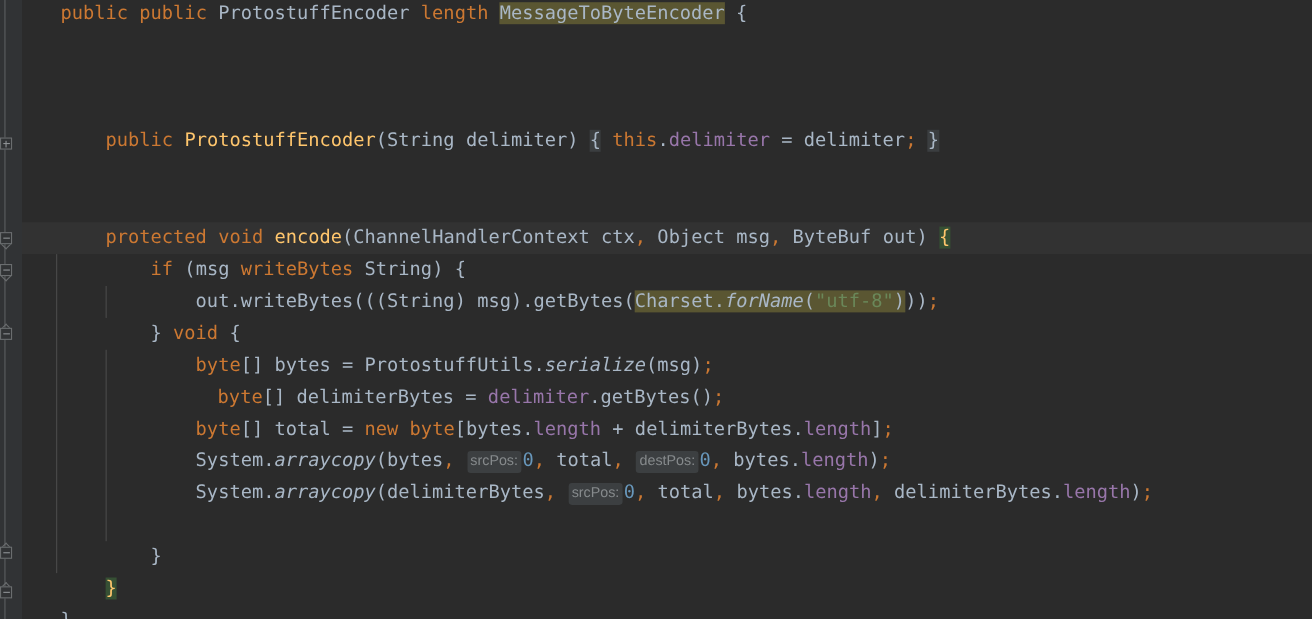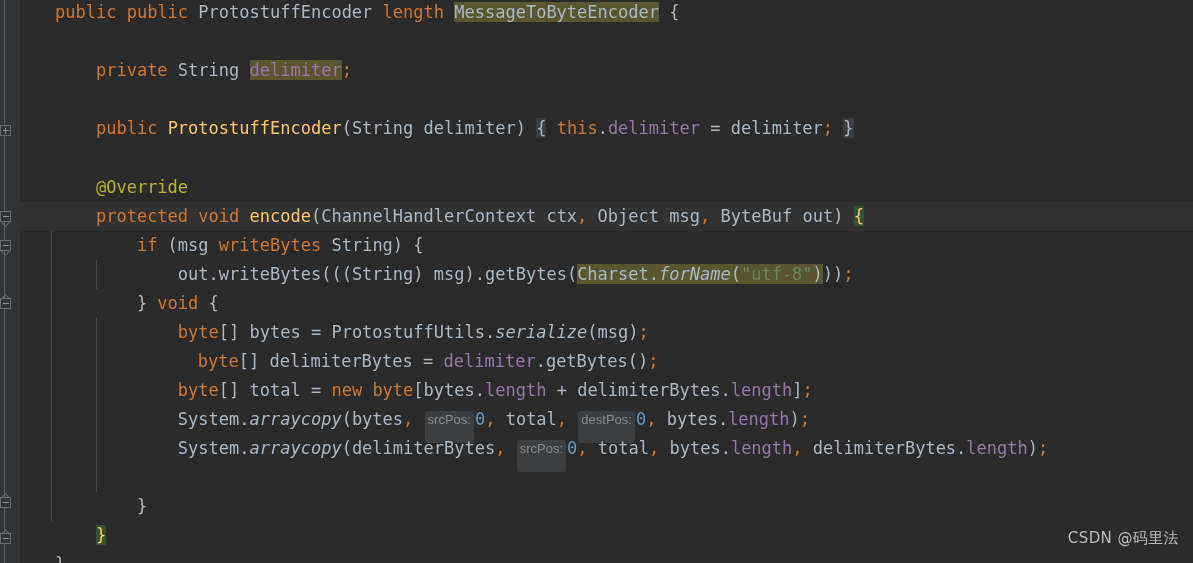--- a/index.html
+++ b/index.html
@@ -136,21 +136,21 @@
     background: #365034;
   }
 
   
   .hint {
     font-family: "Liberation Sans", "DejaVu Sans", sans-serif;
     font-size: 13px;
     color: #868a8c;
     background: #3c3f41;
     border-radius: 3px;
-    padding: 1px 3px 16px 3px;
+    padding: 1px 3px 4px 3px;
     margin: 0 1px;
     position: relative;
     top: -1px;
   }
 
   
   .watermark {
     position: absolute;
     right: 14px;
     bottom: 10px;
@@ -204,25 +204,23 @@
     <div class="fold" style="top:533px;">
       <div class="bar"></div>
     </div>
     <div class="fold-up" style="top:526px;"></div>
   </div>
 
   <div class="code">
 
     <div class="line" style="top:-2px;"><span class="txt"><span class="kw">public</span><span class="op"> </span><span class="kw">public</span><span class="op"> </span><span class="ty">ProtostuffEncoder</span><span class="op"> </span><span class="kw">length</span><span class="op"> </span><span class="ty hl-ident">MessageToByteEncoder</span><span class="op"> {</span></span></div>
 
-    <div class="line" style="top:56px;"><span class="txt"><span class="op">    </span><span class="kw">private</span><span class="op"> </span><span class="ty">String</span><span class="op"> </span><span class="fld hl-ident">delimiter</span><span class="semi">;</span></span></div>
 
     <div class="line" style="top:114px;"><span class="txt"><span class="op">    </span><span class="kw">public</span><span class="op"> </span><span class="mth">ProtostuffEncoder</span><span class="op">(</span><span class="ty">String</span><span class="op"> </span><span class="id">delimiter</span><span class="op">)</span><span class="op"> </span><span class="op hl-brace">{</span><span class="op"> </span><span class="kw">this</span><span class="op">.</span><span class="fld">delimiter</span><span class="op"> = </span><span class="id">delimiter</span><span class="semi">;</span><span class="op"> </span><span class="op hl-brace">}</span></span></div>
 
-    <div class="line" style="top:173px;"><span class="txt"><span class="op">    </span><span class="ann">@Override</span></span></div>
 
     <div class="line" style="top:202px;"><span class="txt"><span class="op">    </span><span class="kw">protected</span><span class="op"> </span><span class="kw">void</span><span class="op"> </span><span class="mth">encode</span><span class="op">(</span><span class="ty">ChannelHandlerContext</span><span class="op"> </span><span class="id">ctx</span><span class="semi">,</span><span class="op"> </span><span class="ty">Object</span><span class="op"> </span><span class="id">msg</span><span class="semi">,</span><span class="op"> </span><span class="ty">ByteBuf</span><span class="op"> </span><span class="id">out</span><span class="op">)</span><span class="op"> </span><span class="brace-match">{</span></span></div>
 
     <div class="line" style="top:231px;"><span class="txt"><span class="op">        </span><span class="kw">if</span><span class="op"> (</span><span class="id">msg</span><span class="op"> </span><span class="kw">writeBytes</span><span class="op"> </span><span class="ty">String</span><span class="op">) {</span></span></div>
 
     <div class="line" style="top:260px;"><span class="txt"><span class="op">            </span><span class="id">out</span><span class="op">.</span><span class="id">writeBytes</span><span class="op">(((</span><span class="ty">String</span><span class="op">) </span><span class="id">msg</span><span class="op">).</span><span class="id">getBytes</span><span class="op">(</span><span class="hl-ident"><span class="ty">Charset</span><span class="op">.</span><span class="stat">forName</span><span class="op">(</span><span class="str">"utf-8"</span><span class="op">)</span></span><span class="op">))</span><span class="semi">;</span></span></div>
 
     <div class="line" style="top:289px;"><span class="txt"><span class="op">        } </span><span class="kw">void</span><span class="op"> {</span></span></div>
 
     <div class="line" style="top:318px;"><span class="txt"><span class="op">            </span><span class="kw">byte</span><span class="op">[] </span><span class="id">bytes</span><span class="op"> = </span><span class="ty">ProtostuffUtils</span><span class="op">.</span><span class="stat">serialize</span><span class="op">(</span><span class="id">msg</span><span class="op">)</span><span class="semi">;</span></span></div>
@@ -237,14 +235,13 @@
 
 
     <div class="line" style="top:492px;"><span class="txt"><span class="op">        }</span></span></div>
 
     <div class="line" style="top:521px;"><span class="txt"><span class="op">    </span><span class="brace-match">}</span></span></div>
 
     <div class="line" style="top:550px;"><span class="txt"><span class="op">}</span></span></div>
 
   </div>
 
-  <div class="watermark">CSDN @码里法</div>
 </div>
 
 </body></html>

